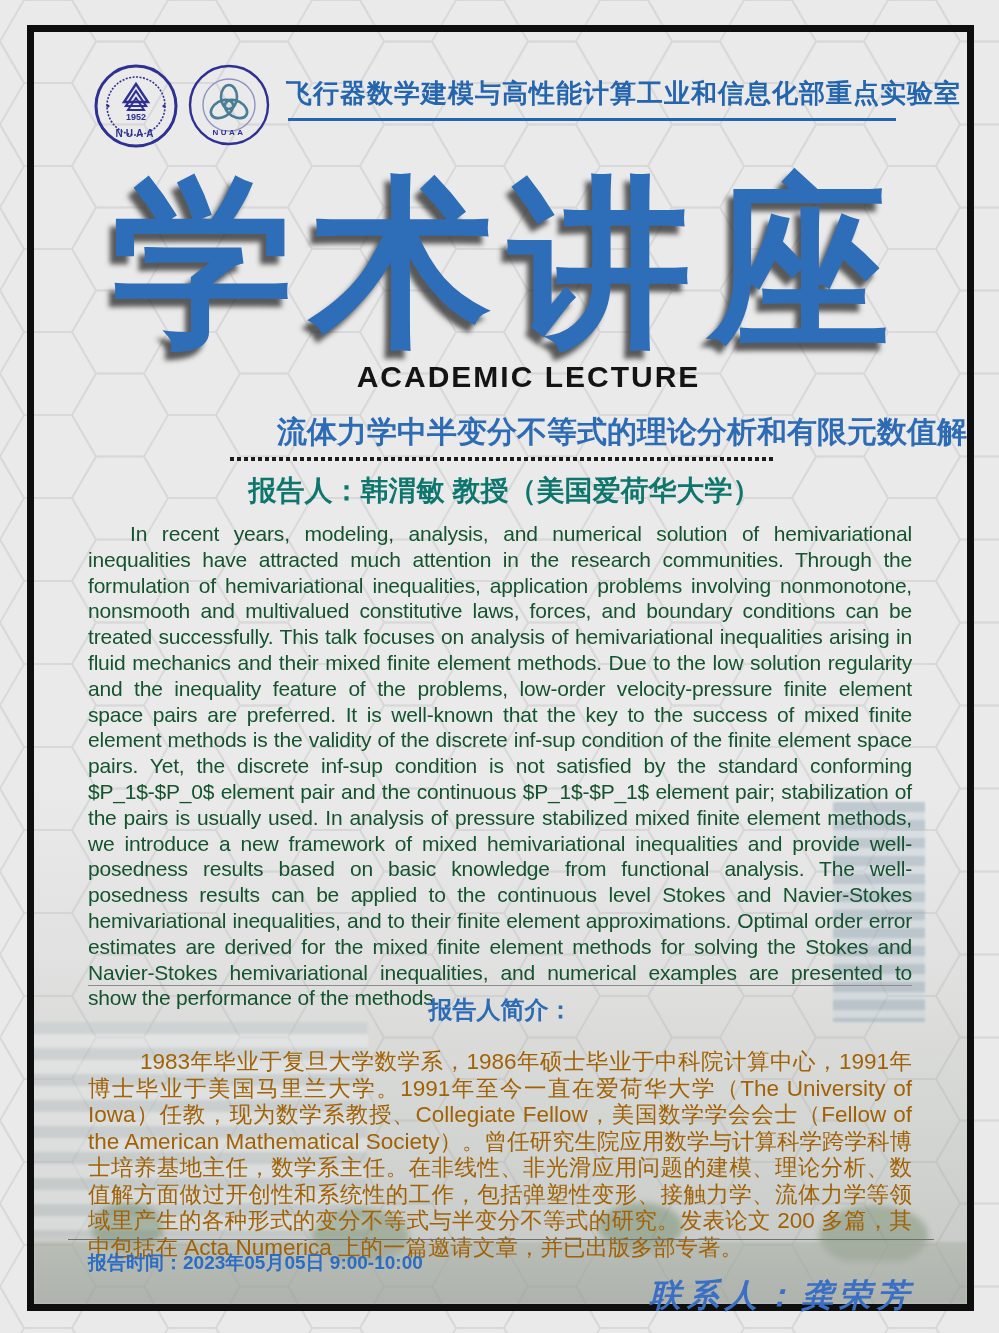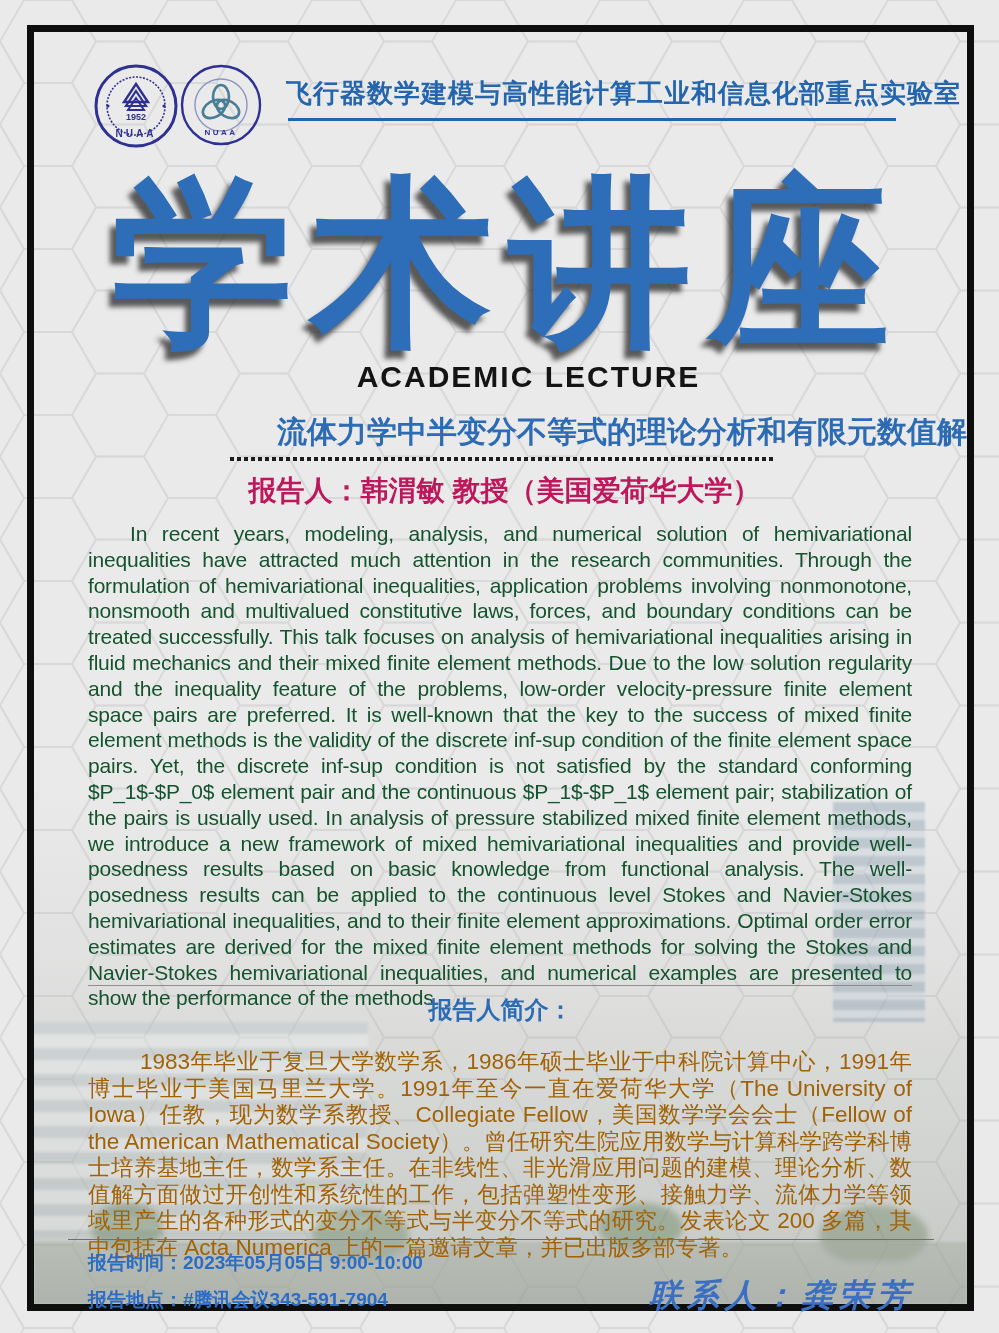--- a/index.html
+++ b/index.html
@@ -31,41 +31,41 @@
            background:radial-gradient(60px 40px at 10% 60%, #5d7a54 0 60%, transparent 61%),
                       radial-gradient(80px 45px at 35% 70%, #6d855e 0 60%, transparent 61%),
                       radial-gradient(70px 40px at 65% 60%, #5f7b55 0 60%, transparent 61%),
                       radial-gradient(90px 50px at 90% 70%, #6a8160 0 60%, transparent 61%); }
   .photo .lake { position:absolute; left:0; right:0; bottom:0; height:62px; opacity:.5;
            background:linear-gradient(to bottom, #aab0a6, #9aa199); filter:blur(1px); }
 
   .content { position:absolute; inset:0; z-index:2; }
 
   
-  .logos { position:absolute; left:60px; top:32px; display:flex; gap:2px; }
+  .logos { position:absolute; left:60px; top:32px; display:flex; gap:10px; }
   .hdr-text { position:absolute; left:252px; top:44px; width:612px; text-align:center; }
   .hdr-cn { font-size:26px; font-weight:bold; color:#2465ad; letter-spacing:1px; white-space:nowrap; }
   .hdr-line { height:3px; background:#2465ad; margin:7px 2px 6px 2px; }
   .hdr-en { font-size:15px; color:#2c73b9; letter-spacing:-0.2px; white-space:nowrap; }
 
   
   .big-title { position:absolute; left:78px; top:136px; width:778px; display:flex;
                justify-content:space-between; }
   .big-title span { font-size:182px; line-height:1.05; font-weight:bold; color:#2e6db8;
                text-shadow:-6px 8px 5px rgba(40,40,40,0.75); }
   .en-title { position:absolute; left:0; width:100%; top:328px; text-align:center;
                font-size:30px; font-weight:bold; color:#141414; letter-spacing:2px;margin-left:28px; }
 
   
   .topic   { position:absolute; left:0; width:100%; top:380px; text-align:right;
              font-size:30px; font-weight:bold; color:#2d6cb5; }
   .dotline { position:absolute; left:196px; top:425px; width:545px; height:4px;
              background:repeating-linear-gradient(90deg, #1d1d1d 0 4px, transparent 4px 7px); }
   .speaker { position:absolute; left:0; width:100%; top:440px; text-align:center;
-             font-size:28px; font-weight:bold; color:#be185d;padding-left:8px; }
+             font-size:28px; font-weight:bold; color:#0f766e;padding-left:8px; }
 
   
   .abstract { position:absolute; left:54px; top:489px; width:824px;
               font-size:21px; line-height:25.8px; color:#14532d; text-align:justify;
               text-indent:42px; letter-spacing:-0.2px; }
   .div1 { position:absolute; left:54px; top:953px; width:824px; height:1px; background:#8d8d8d; }
 
   
   .bio-head { position:absolute; left:0; width:100%; top:962px; text-align:center;
               font-size:24px; font-weight:bold; color:#2d6cb5; }
@@ -159,19 +159,18 @@
 
       <div class="abstract">In recent years, modeling, analysis, and numerical solution of hemivariational inequalities have attracted much attention in the research communities. Through the formulation of hemivariational inequalities, application problems involving nonmonotone, nonsmooth and multivalued constitutive laws, forces, and boundary conditions can be treated successfully. This talk focuses on analysis of hemivariational inequalities arising in fluid mechanics and their mixed finite element methods. Due to the low solution regularity and the inequality feature of the problems, low-order velocity-pressure finite element space pairs are preferred. It is well-known that the key to the success of mixed finite element methods is the validity of the discrete inf-sup condition of the finite element space pairs. Yet, the discrete inf-sup condition is not satisfied by the standard conforming $P_1$-$P_0$ element pair and the continuous $P_1$-$P_1$ element pair; stabilization of the pairs is usually used.  In analysis of pressure stabilized mixed finite element methods, we introduce a new framework of mixed hemivariational inequalities and provide well-posedness results based on basic knowledge from functional analysis.  The well-posedness results can be applied to the continuous level Stokes and Navier-Stokes hemivariational inequalities, and to their finite element approximations.  Optimal order error estimates are derived for the mixed finite element methods for solving the Stokes and Navier-Stokes hemivariational inequalities, and numerical examples are presented to show the performance of the methods.</div>
       <div class="div1"></div>
 
       <div class="bio-head">报告人简介：</div>
       <div class="bio-text">1983年毕业于复旦大学数学系，1986年硕士毕业于中科院计算中心，1991年博士毕业于美国马里兰大学。1991年至今一直在爱荷华大学（The University of Iowa）任教，现为数学系教授、Collegiate Fellow，美国数学学会会士（Fellow of the American Mathematical Society）。曾任研究生院应用数学与计算科学跨学科博士培养基地主任，数学系主任。在非线性、非光滑应用问题的建模、理论分析、数值解方面做过开创性和系统性的工作，包括弹塑性变形、接触力学、流体力学等领域里产生的各种形式的变分不等式与半变分不等式的研究。发表论文 200 多篇，其中包括在 Acta Numerica 上的一篇邀请文章，并已出版多部专著。</div>
       <div class="div2"></div>
 
       <div class="foot">
         <div><span>报告时间：</span><span>2023年05月05日  9:00-10:00</span></div>
-        <div><span>报告地点：</span><span>#腾讯会议343-591-7904</span></div>
       </div>
       <div class="contact">联系人：龚荣芳</div>
 
     </div>
   </div>
 </div>
 
 </body></html>

